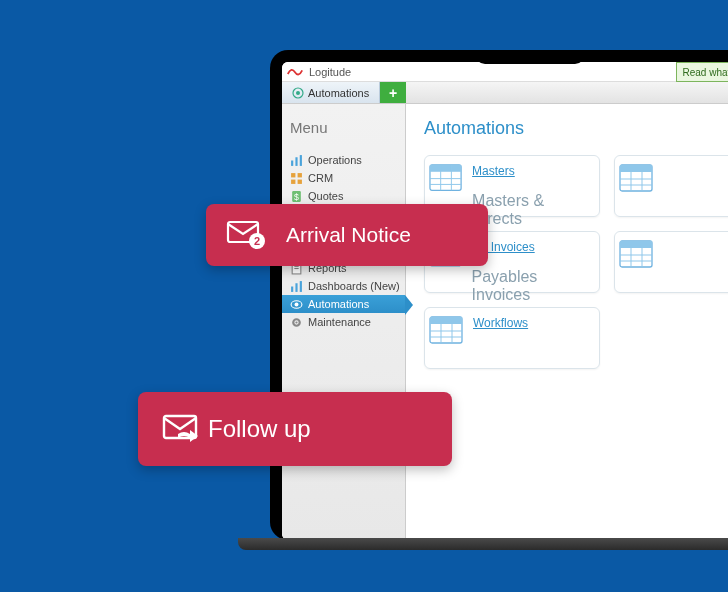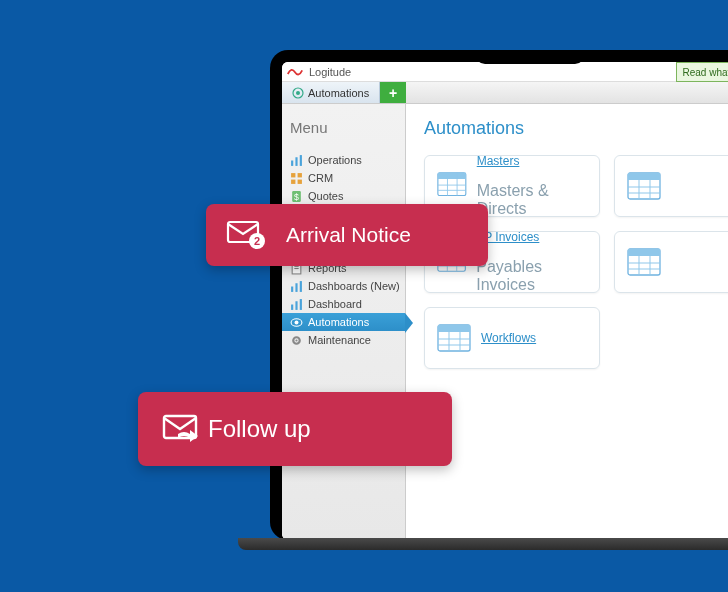--- a/index.html
+++ b/index.html
@@ -127,22 +127,22 @@
     margin-bottom: 16px;
   }
   .cards-row { display:flex; gap: 14px; margin-bottom: 14px; }
   .card {
     width: 176px;
     min-width: 176px;
     height: 62px;
     border: 1px solid #dbe4ea;
     border-radius: 6px;
     box-shadow: 0 1px 2px rgba(0,0,0,.05);
-    display:flex; align-items:center;
-    padding: 8px 12px;
+    display:flex; align-items:flex-start;
+    padding: 8px 4px;
     gap: 10px;
   }
   .card-icon {
     width: 34px; height: 28px;
   }
   .card-text .ct-title {
     color: #2d8fc9;
     text-decoration: underline;
     font-size: 12px;
     font-weight: 500;
@@ -273,30 +273,20 @@
             </div>
             <div class="menu-item">
               <span class="mi-icon">
                 <svg viewBox="0 0 12 12">
                   <rect x="1" y="6" width="2" height="5" fill="#4aa3db"></rect>
                   <rect x="5" y="3" width="2" height="8" fill="#4aa3db"></rect>
                   <rect x="9" y="1" width="2" height="10" fill="#4aa3db"></rect>
                 </svg>
               </span>
               <span>Dashboards (New)</span>
-            </div>
-            <div class="menu-item">
-              <span class="mi-icon">
-                <svg viewBox="0 0 12 12">
-                  <rect x="1" y="6" width="2" height="5" fill="#4aa3db"></rect>
-                  <rect x="5" y="3" width="2" height="8" fill="#4aa3db"></rect>
-                  <rect x="9" y="1" width="2" height="10" fill="#4aa3db"></rect>
-                </svg>
-              </span>
-              <span>Dashboard</span>
             </div>
             <div class="menu-item active">
               <span class="mi-icon">
                 <svg viewBox="0 0 12 12">
                   <ellipse cx="6" cy="6" rx="5" ry="3.5" fill="none" stroke="#fff"></ellipse>
                   <circle cx="6" cy="6" r="1.8" fill="#fff"></circle>
                 </svg>
               </span>
               <span>Automations</span>
             </div>

